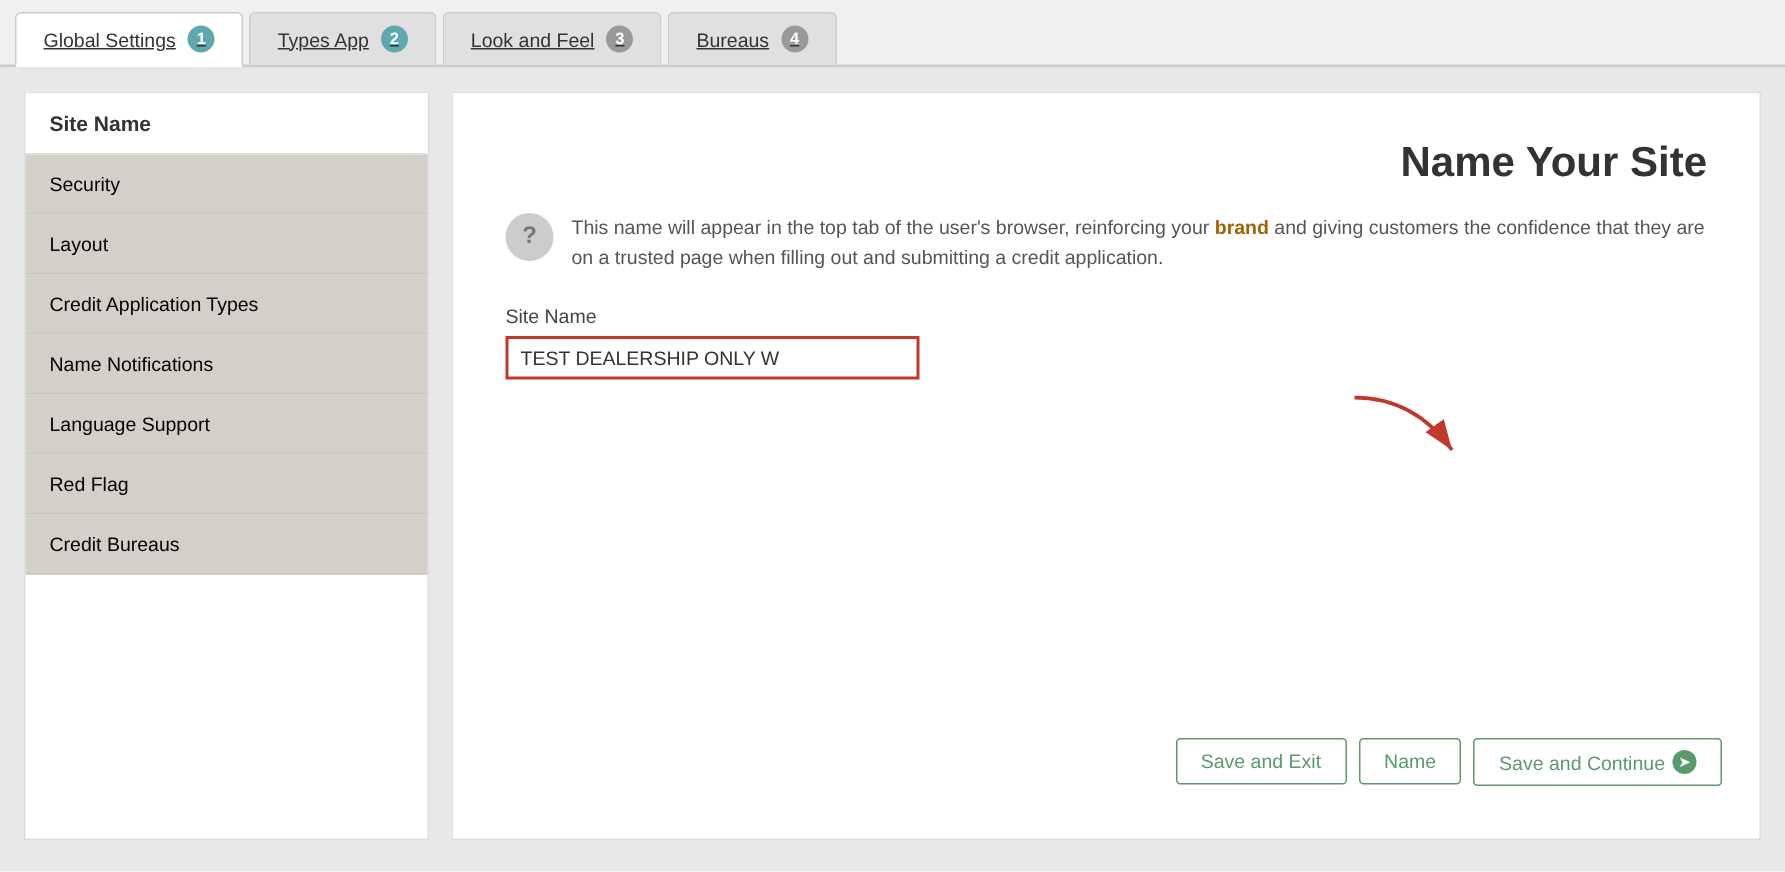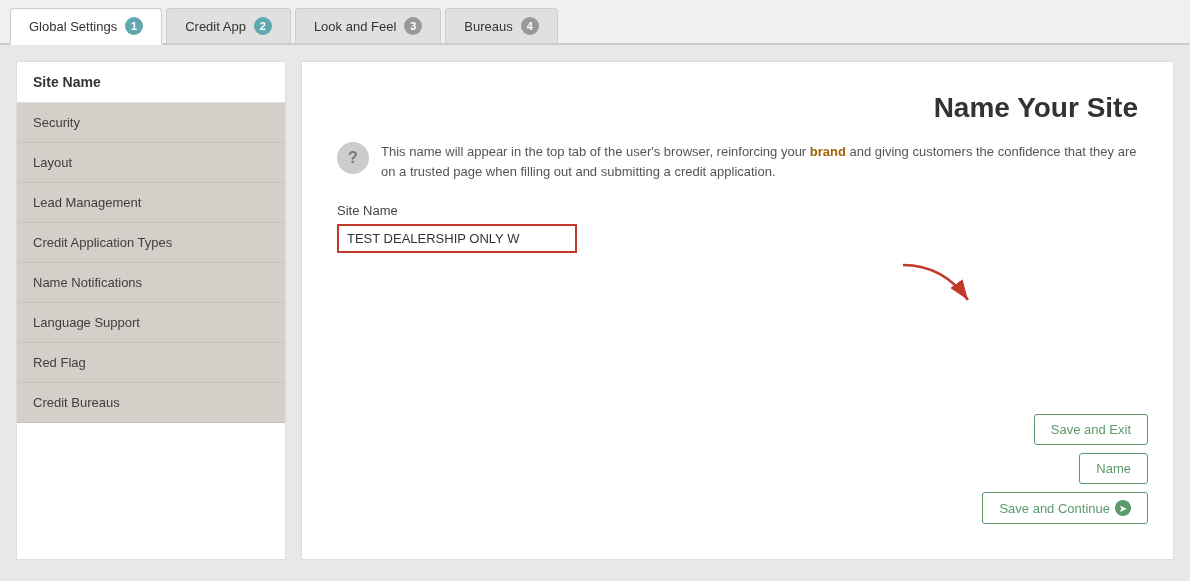--- a/index.html
+++ b/index.html
@@ -25,20 +25,21 @@
       align-items: center;
       gap: 8px;
       padding: 8px 18px;
       border: 1px solid #ccc;
       border-bottom: none;
       background: #e0e0e0;
       cursor: pointer;
       font-size: 13px;
       color: #333;
       border-radius: 4px 4px 0 0;
+      text-decoration: underline;
     }
     .tab.active {
       background: #fff;
       border-bottom: 2px solid #fff;
       margin-bottom: -2px;
     }
     .tab-badge {
       display: inline-flex;
       align-items: center;
       justify-content: center;
@@ -72,21 +73,21 @@
       padding: 12px 16px;
       font-size: 14px;
       font-weight: bold;
       color: #333;
       background: #fff;
       border-bottom: 1px solid #ddd;
     }
     .sidebar-item {
       padding: 12px 16px;
       font-size: 13px;
-      color: #404040;
+      color: #000000;
       background: #d4cfc9;
       border-bottom: 1px solid #c8c3bc;
       cursor: pointer;
     }
 
     
     .content-panel {
       flex: 1;
       background: #fff;
       border: 1px solid #ddd;
@@ -135,33 +136,32 @@
       font-size: 13px;
       color: #444;
       margin-bottom: 6px;
     }
 
     .site-name-input {
       border: 2px solid #c0392b;
       padding: 5px 8px;
       font-size: 13px;
       color: #333;
-      width: 240px;
+      width: 276px;
       outline: none;
     }
 
     
     .buttons-row {
       position: absolute;
       right: 25px;
       bottom: 35px;
       display: flex;
       gap: 8px;
-      align-items: flex-end;
-      flex-direction: column;
+      align-items: flex-start;
     }
 
     .btn {
       padding: 7px 16px;
       font-size: 13px;
       border-radius: 3px;
       cursor: pointer;
       border: 1px solid #5a9a6a;
       color: #5a9a6a;
       background: #fff;
@@ -195,40 +195,39 @@
   </style>
 </head>
 <body>
 
 <div class="tab-bar">
   <div class="tab active">
     <span>Global Settings</span>
     <span class="tab-badge teal">1</span>
   </div>
   <div class="tab">
-    <span>Credit App</span>
+    <span>Types App</span>
     <span class="tab-badge teal">2</span>
   </div>
   <div class="tab">
     <span>Look and Feel</span>
     <span class="tab-badge gray">3</span>
   </div>
   <div class="tab">
     <span>Bureaus</span>
     <span class="tab-badge gray">4</span>
   </div>
 </div>
 
 <div class="main-area">
 
   <div class="sidebar">
     <div class="sidebar-title">Site Name</div>
     <div class="sidebar-item">Security</div>
     <div class="sidebar-item">Layout</div>
-    <div class="sidebar-item">Lead Management</div>
     <div class="sidebar-item">Credit Application Types</div>
     <div class="sidebar-item">Name Notifications</div>
     <div class="sidebar-item">Language Support</div>
     <div class="sidebar-item">Red Flag</div>
     <div class="sidebar-item">Credit Bureaus</div>
   </div>
 
   <div class="content-panel">
     <h1 class="content-title">Name Your Site</h1>
 

